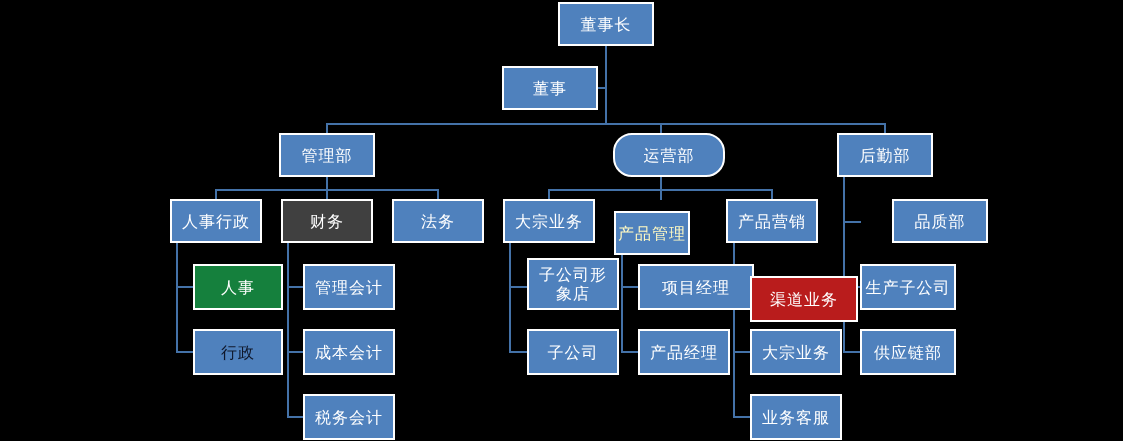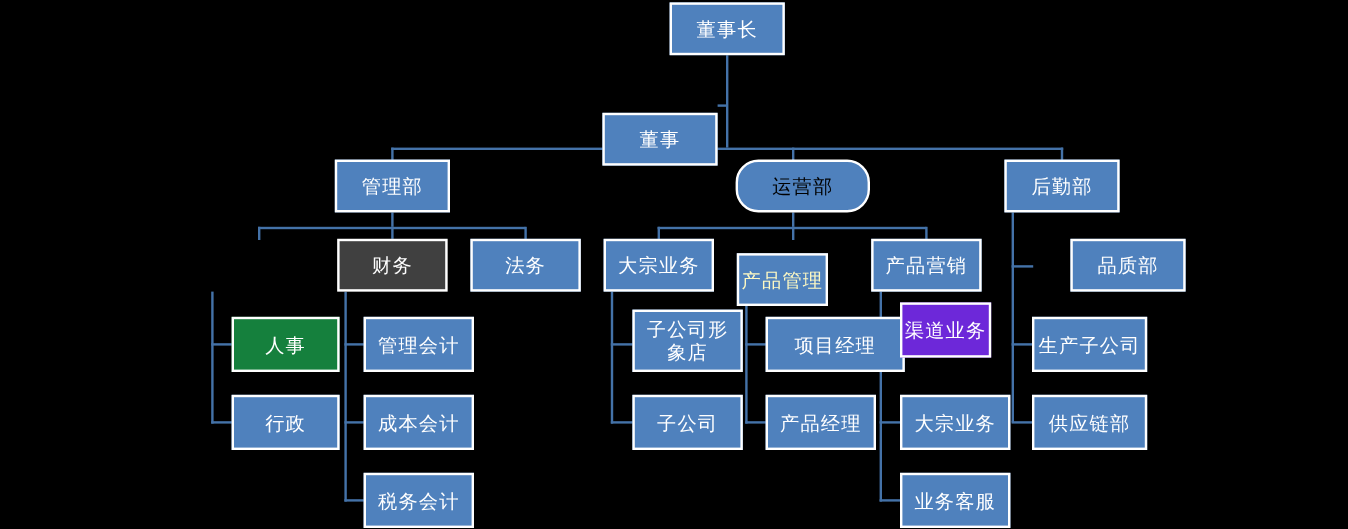--- a/index.html
+++ b/index.html
@@ -71,37 +71,38 @@
     <div class="conn h" style="left: 621px; top: 351px; width: 18px; background: rgb(68, 114, 168);"></div>
     <div class="conn v" style="left: 733px; top: 243px; height: 175px; background: rgb(68, 114, 168);"></div>
     <div class="conn h" style="left: 733px; top: 286px; width: 18px; background: rgb(68, 114, 168);"></div>
     <div class="conn h" style="left: 733px; top: 351px; width: 18px; background: rgb(68, 114, 168);"></div>
     <div class="conn h" style="left: 733px; top: 416px; width: 18px; background: rgb(68, 114, 168);"></div>
     <div class="conn v" style="left: 843px; top: 177px; height: 175px; background: rgb(68, 114, 168);"></div>
     <div class="conn h" style="left: 843px; top: 221px; width: 18px; background: rgb(68, 114, 168);"></div>
     <div class="conn h" style="left: 843px; top: 286px; width: 18px; background: rgb(68, 114, 168);"></div>
     <div class="conn h" style="left: 843px; top: 351px; width: 18px; background: rgb(68, 114, 168);"></div>
     <div class="node" style="left: 558px; top: 2px; width: 96px; height: 44px; background: rgb(79, 129, 189); border-color: rgb(255, 255, 255); color: rgb(255, 255, 255);">董事长</div>
-    <div class="node" style="left: 502px; top: 66px; width: 96px; height: 44px; background: rgb(79, 129, 189); border-color: rgb(255, 255, 255); color: rgb(255, 255, 255); margin-top: 28px;">董事</div>
+    <div class="node" style="left: 502px; top: 66px; width: 96px; height: 44px; background: rgb(79, 129, 189); border-color: rgb(255, 255, 255); color: rgb(255, 255, 255);">董事</div>
     <div class="node" style="left: 279px; top: 133px; width: 96px; height: 44px; background: rgb(79, 129, 189); border-color: rgb(255, 255, 255); color: rgb(255, 255, 255);">管理部</div>
-    <div class="node" style="left: 613px; top: 133px; width: 112px; height: 44px; background: rgb(79, 129, 189); border-color: rgb(255, 255, 255); color: #000000; border-radius: 19px;">运营部</div>
+    <div class="node" style="left: 613px; top: 133px; width: 112px; height: 44px; background: rgb(79, 129, 189); border-color: rgb(255, 255, 255); color: #ffffff; border-radius: 19px;">运营部</div>
     <div class="node" style="left: 837px; top: 133px; width: 96px; height: 44px; background: rgb(79, 129, 189); border-color: rgb(255, 255, 255); color: rgb(255, 255, 255);">后勤部</div>
+    <div class="node" style="left: 170px; top: 199px; width: 92px; height: 44px; background: rgb(79, 129, 189); border-color: rgb(255, 255, 255); color: rgb(255, 255, 255);">人事行政</div>
     <div class="node" style="left: 281px; top: 199px; width: 92px; height: 44px; background: #404040; border-color: rgb(255, 255, 255); color: rgb(255, 255, 255);">财务</div>
     <div class="node" style="left: 392px; top: 199px; width: 92px; height: 44px; background: rgb(79, 129, 189); border-color: rgb(255, 255, 255); color: rgb(255, 255, 255);">法务</div>
     <div class="node" style="left: 503px; top: 199px; width: 92px; height: 44px; background: rgb(79, 129, 189); border-color: rgb(255, 255, 255); color: rgb(255, 255, 255);">大宗业务</div>
     <div class="node" style="left: 614px; top: 211px; width: 76px; height: 44px; background: rgb(79, 129, 189); border-color: rgb(255, 255, 255); color: #fef9c3;">产品管理</div>
     <div class="node" style="left: 726px; top: 199px; width: 92px; height: 44px; background: rgb(79, 129, 189); border-color: rgb(255, 255, 255); color: rgb(255, 255, 255);">产品营销</div>
     <div class="node" style="left: 892px; top: 199px; width: 96px; height: 44px; background: rgb(79, 129, 189); border-color: rgb(255, 255, 255); color: rgb(255, 255, 255);">品质部</div>
     <div class="node" style="left: 193px; top: 264px; width: 90px; height: 46px; background: #15803d; border-color: rgb(255, 255, 255); color: rgb(255, 255, 255);">人事</div>
-    <div class="node" style="left: 193px; top: 329px; width: 90px; height: 46px; background: rgb(79, 129, 189); border-color: rgb(255, 255, 255); color: #ffffff;">行政</div>
+    <div class="node" style="left: 193px; top: 329px; width: 90px; height: 46px; background: rgb(79, 129, 189); border-color: rgb(255, 255, 255); color: #0f172a;">行政</div>
     <div class="node" style="left: 303px; top: 264px; width: 92px; height: 46px; background: rgb(79, 129, 189); border-color: rgb(255, 255, 255); color: rgb(255, 255, 255); text-align: center;">管理会计</div>
     <div class="node" style="left: 303px; top: 329px; width: 92px; height: 46px; background: rgb(79, 129, 189); border-color: rgb(255, 255, 255); color: rgb(255, 255, 255);">成本会计</div>
     <div class="node" style="left: 303px; top: 394px; width: 92px; height: 46px; background: rgb(79, 129, 189); border-color: rgb(255, 255, 255); color: rgb(255, 255, 255);">税务会计</div>
     <div class="node" style="left: 527px; top: 258px; width: 92px; height: 52px; background: rgb(79, 129, 189); border-color: rgb(255, 255, 255); color: rgb(255, 255, 255);">子公司形象店</div>
     <div class="node" style="left: 527px; top: 329px; width: 92px; height: 46px; background: rgb(79, 129, 189); border-color: rgb(255, 255, 255); color: rgb(255, 255, 255);">子公司</div>
     <div class="node" style="left: 638px; top: 264px; width: 116px; height: 46px; background: rgb(79, 129, 189); border-color: rgb(255, 255, 255); color: rgb(255, 255, 255);">项目经理</div>
     <div class="node" style="left: 638px; top: 329px; width: 92px; height: 46px; background: rgb(79, 129, 189); border-color: rgb(255, 255, 255); color: rgb(255, 255, 255);">产品经理</div>
-    <div class="node" style="left: 750px; top: 252px; width: 76px; height: 46px; background: #6d28d9; border-color: rgb(255, 255, 255); color: rgb(255, 255, 255);">渠道业务</div>
+    <div class="node" style="left: 750px; top: 276px; width: 108px; height: 46px; background: #b91c1c; border-color: rgb(255, 255, 255); color: rgb(255, 255, 255);">渠道业务</div>
     <div class="node" style="left: 750px; top: 329px; width: 92px; height: 46px; background: rgb(79, 129, 189); border-color: rgb(255, 255, 255); color: rgb(255, 255, 255);">大宗业务</div>
     <div class="node" style="left: 750px; top: 394px; width: 92px; height: 46px; background: rgb(79, 129, 189); border-color: rgb(255, 255, 255); color: rgb(255, 255, 255); text-align: center;">业务客服</div>
     <div class="node" style="left: 860px; top: 264px; width: 96px; height: 46px; background: rgb(79, 129, 189); border-color: rgb(255, 255, 255); color: rgb(255, 255, 255);">生产子公司</div>
     <div class="node" style="left: 860px; top: 329px; width: 96px; height: 46px; background: rgb(79, 129, 189); border-color: rgb(255, 255, 255); color: rgb(255, 255, 255);">供应链部</div>
   </div>
 
 </body></html>

